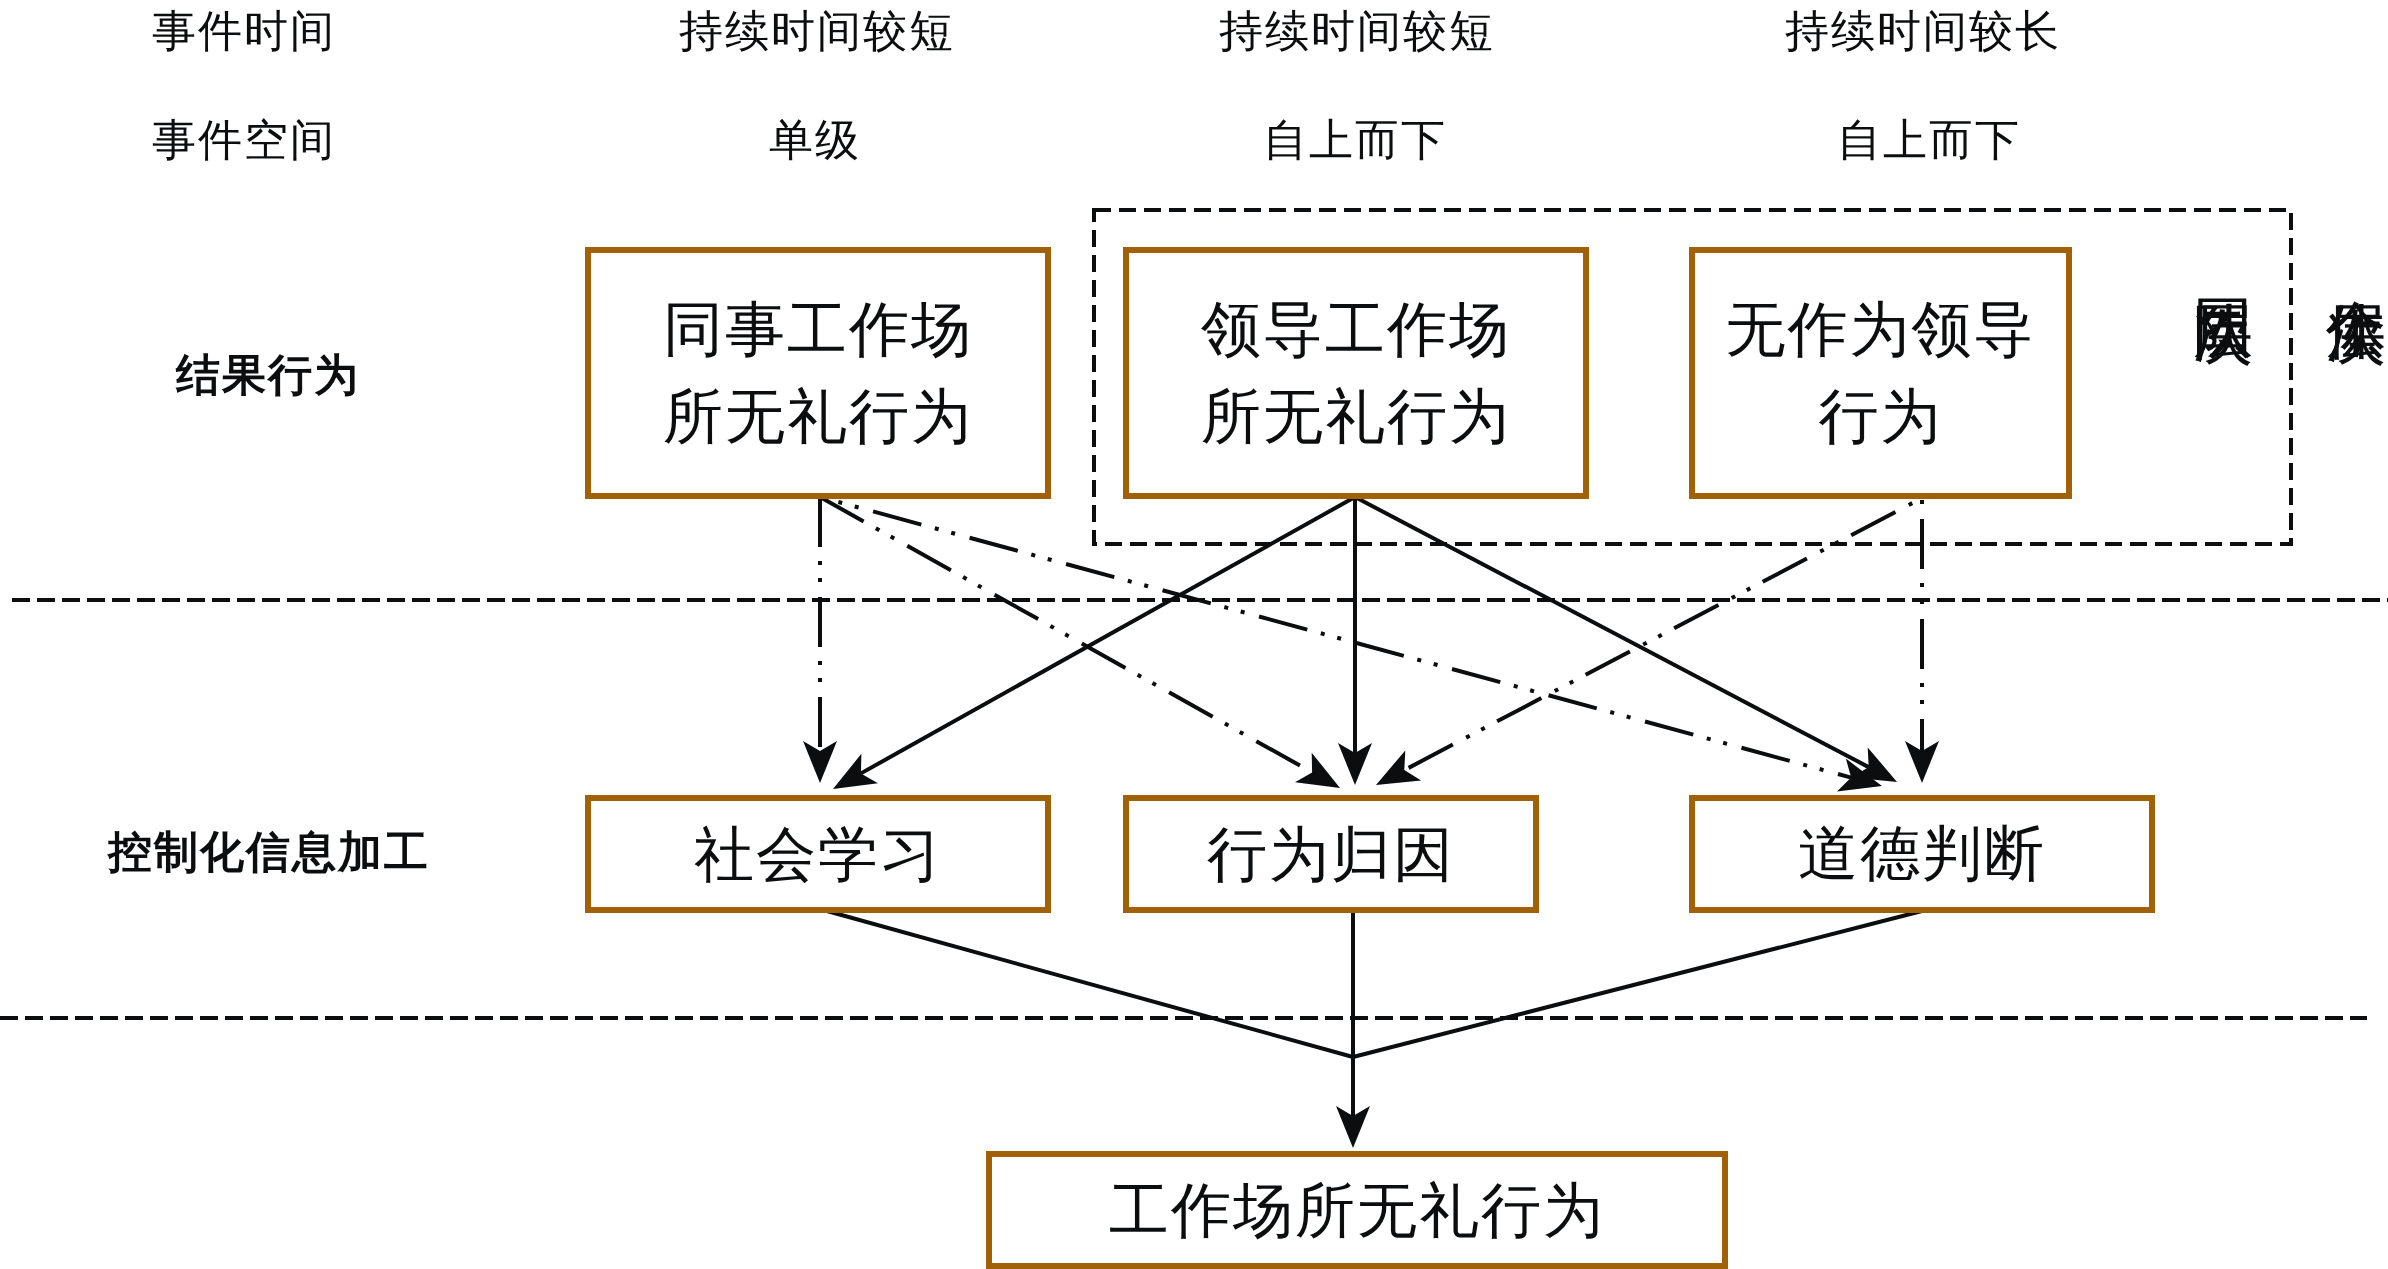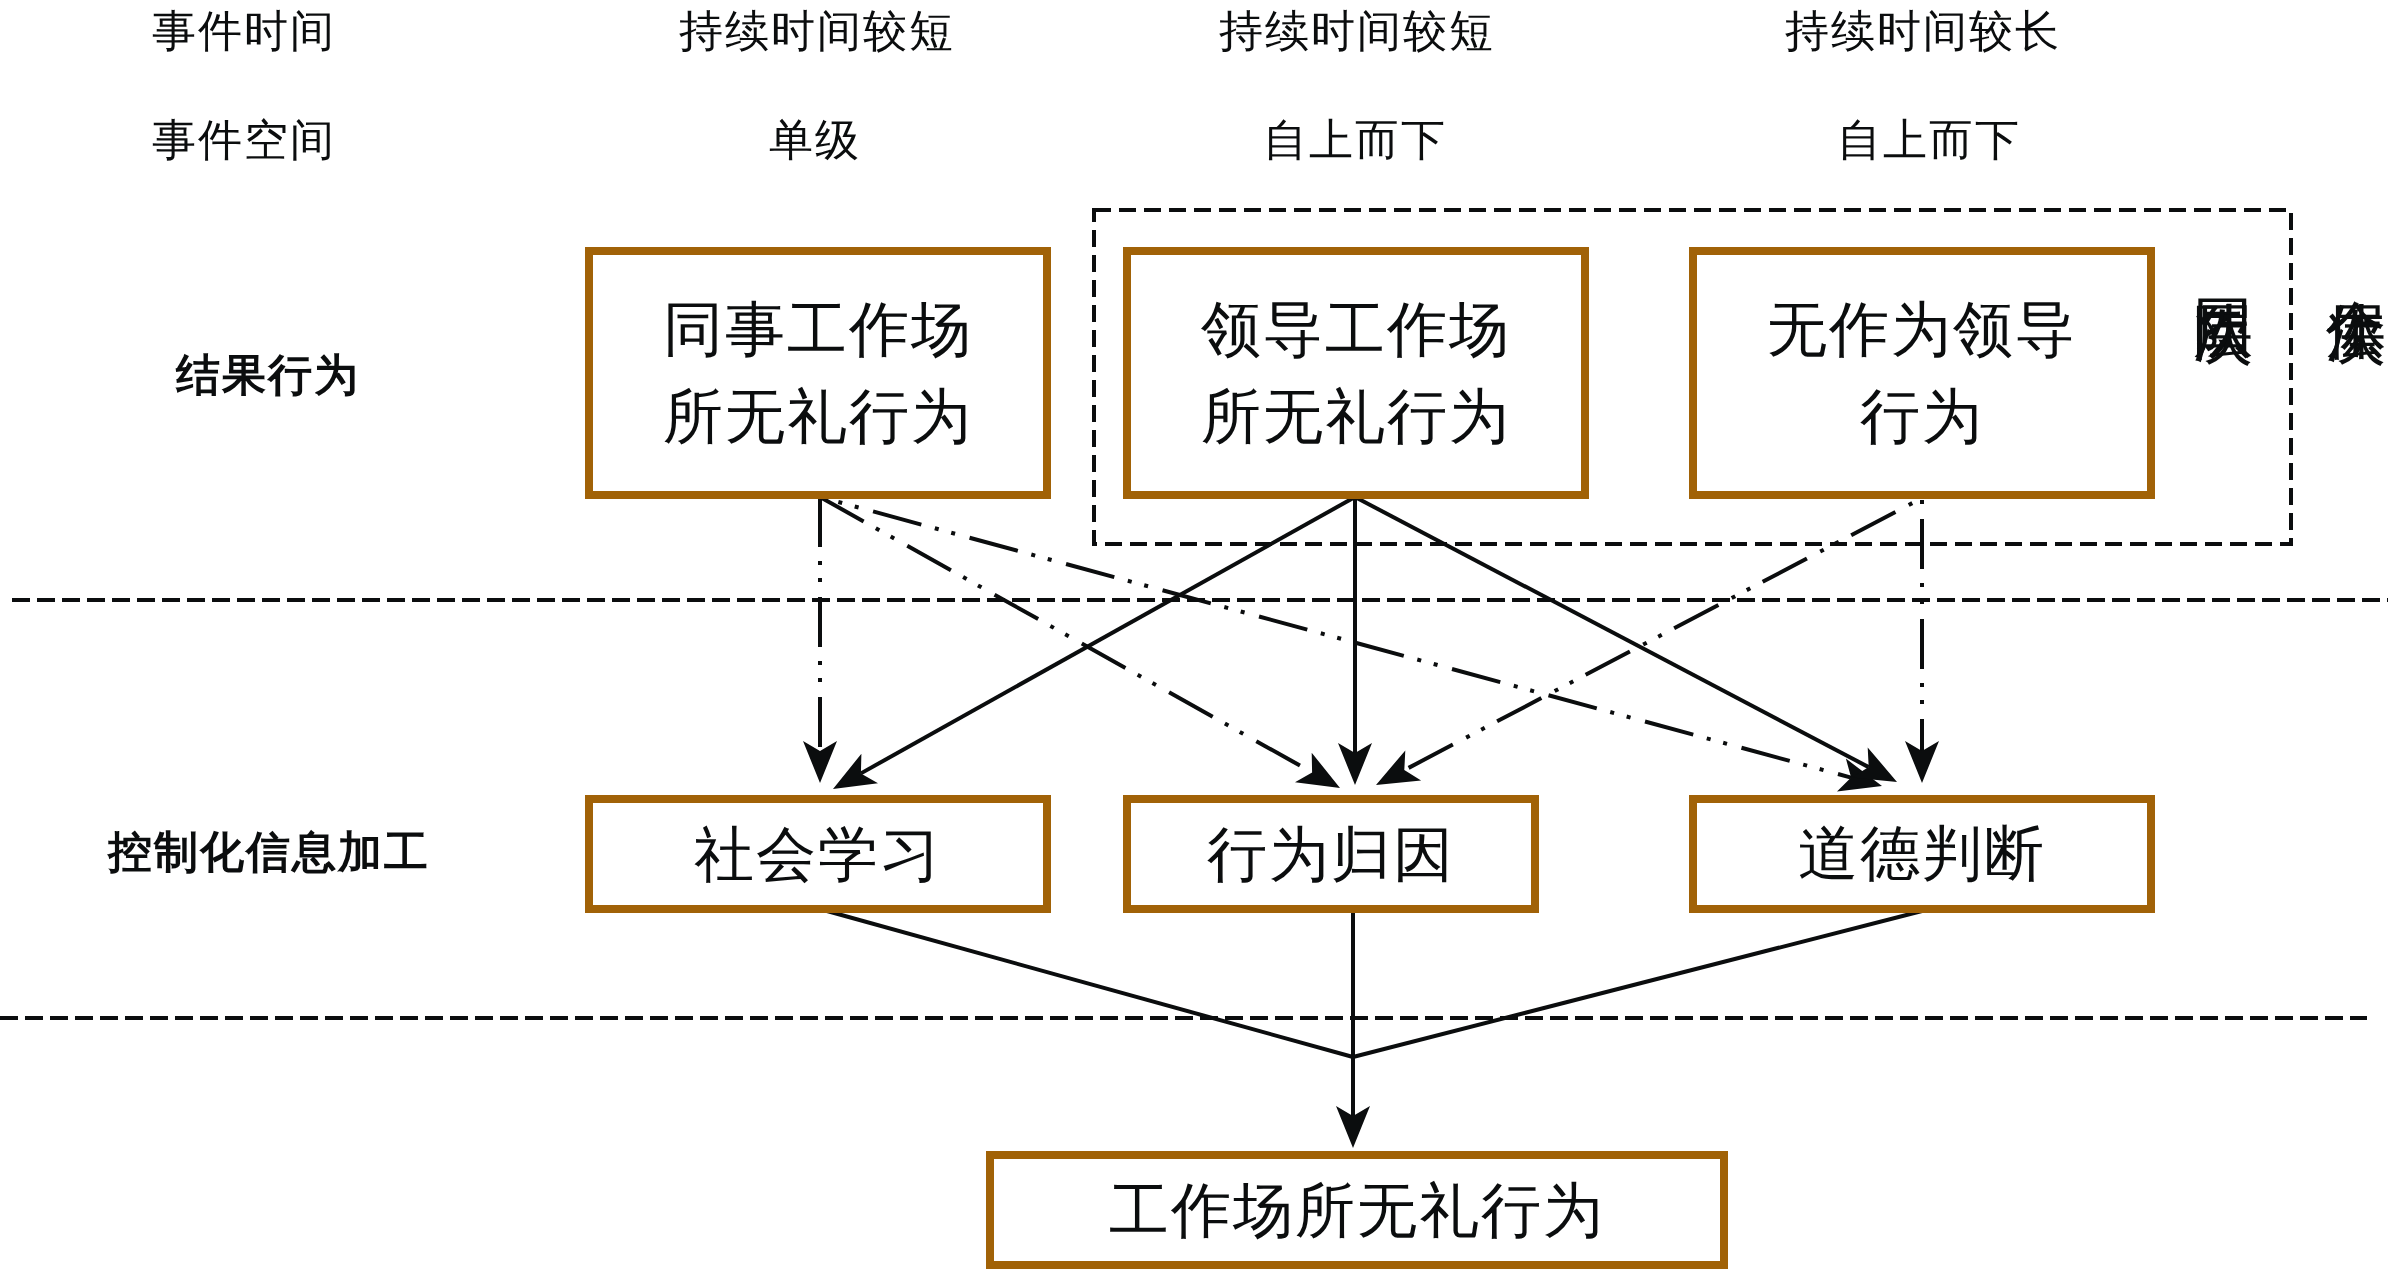--- a/index.html
+++ b/index.html
@@ -11,21 +11,21 @@
     #wires { position: absolute; left: 0; top: 0; width: 2388px; height: 1269px; }
     .serif { font-family: "DejaVu Serif", "Liberation Serif", serif; font-weight: normal; }
     .sans-bold { font-family: "DejaVu Sans", "Liberation Sans", sans-serif; font-weight: bold; }
     .t {
       position: absolute; white-space: nowrap; font-size: 44px; line-height: 62px;
       letter-spacing: 2px;
     }
     .row-label { transform: translate(0, -50%); }
     .centered { transform: translate(-50%, -50%); }
     .box {
-      position: absolute; box-sizing: border-box; border: 8px solid #a16207; background: #fff;
+      position: absolute; box-sizing: border-box; border: 6px solid #a16207; background: #fff;
       display: flex; flex-direction: column; align-items: center; justify-content: center;
     }
     .box .line { font-size: 60px; line-height: 87px; letter-spacing: 2px; white-space: nowrap; }
     .box.small .line { line-height: 62px; }
     .vtext {
       position: absolute; writing-mode: vertical-rl; text-orientation: upright;
       font-size: 60px; line-height: 60px; letter-spacing: 3px; white-space: nowrap;
     }
   </style>
 </head>
@@ -76,21 +76,21 @@
   <div class="t sans-bold centered" style="left:269px; top:852px;">控制化信息加工</div>
 
   <div class="box serif" style="left:585px; top:247px; width:466px; height:252px;">
     <div class="line">同事工作场</div>
     <div class="line">所无礼行为</div>
   </div>
   <div class="box serif" style="left:1123px; top:247px; width:466px; height:252px;">
     <div class="line">领导工作场</div>
     <div class="line">所无礼行为</div>
   </div>
-  <div class="box serif" style="left:1689px; top:247px; width:466px; height:252px;">
+  <div class="box serif" style="left:1689px; top:247px; width:383px; height:252px;">
     <div class="line">无作为领导</div>
     <div class="line">行为</div>
   </div>
 
   <div class="vtext serif" style="left:2194px; top:252px;">团队层次</div>
   <div class="vtext serif" style="left:2327px; top:252px;">个体层次</div>
 
   <div class="box small serif" style="left:585px; top:795px; width:466px; height:118px;">
     <div class="line">社会学习</div>
   </div>

